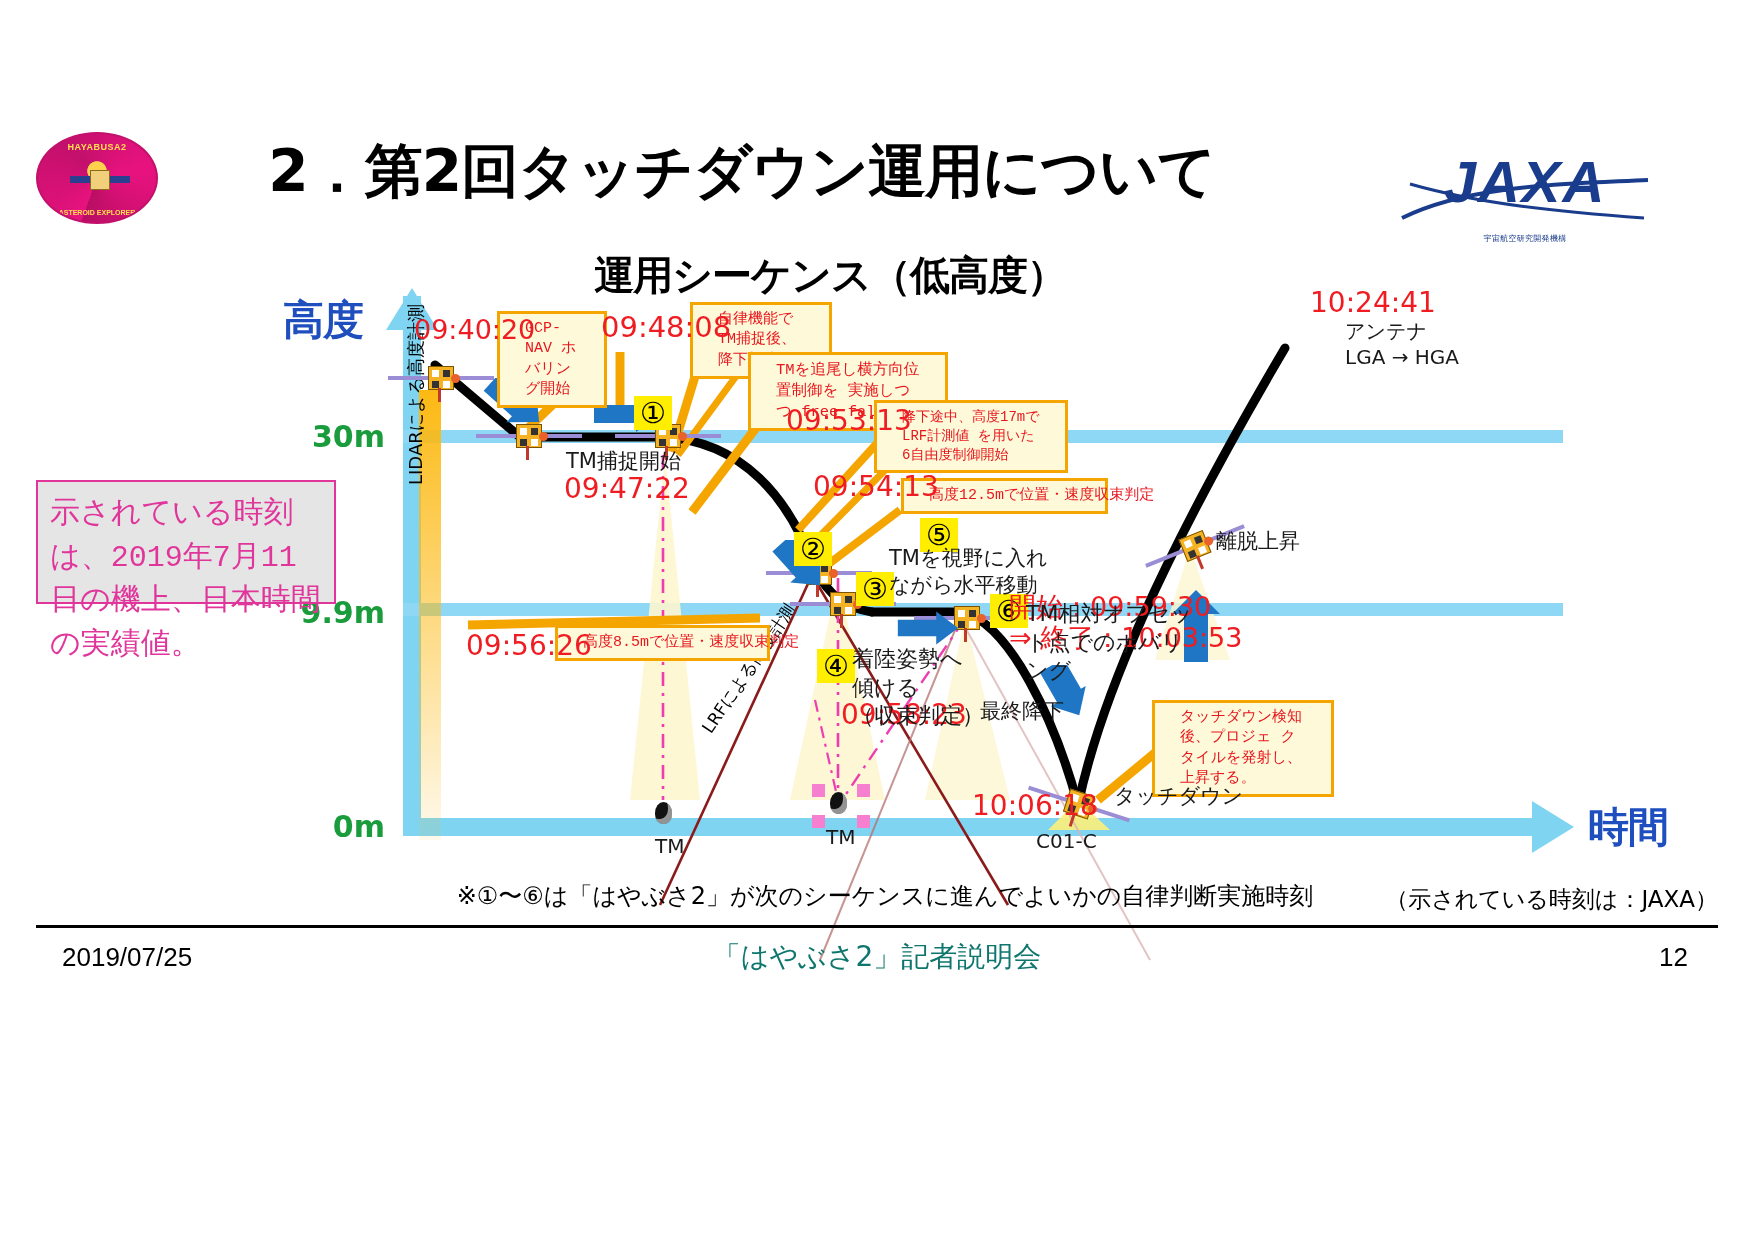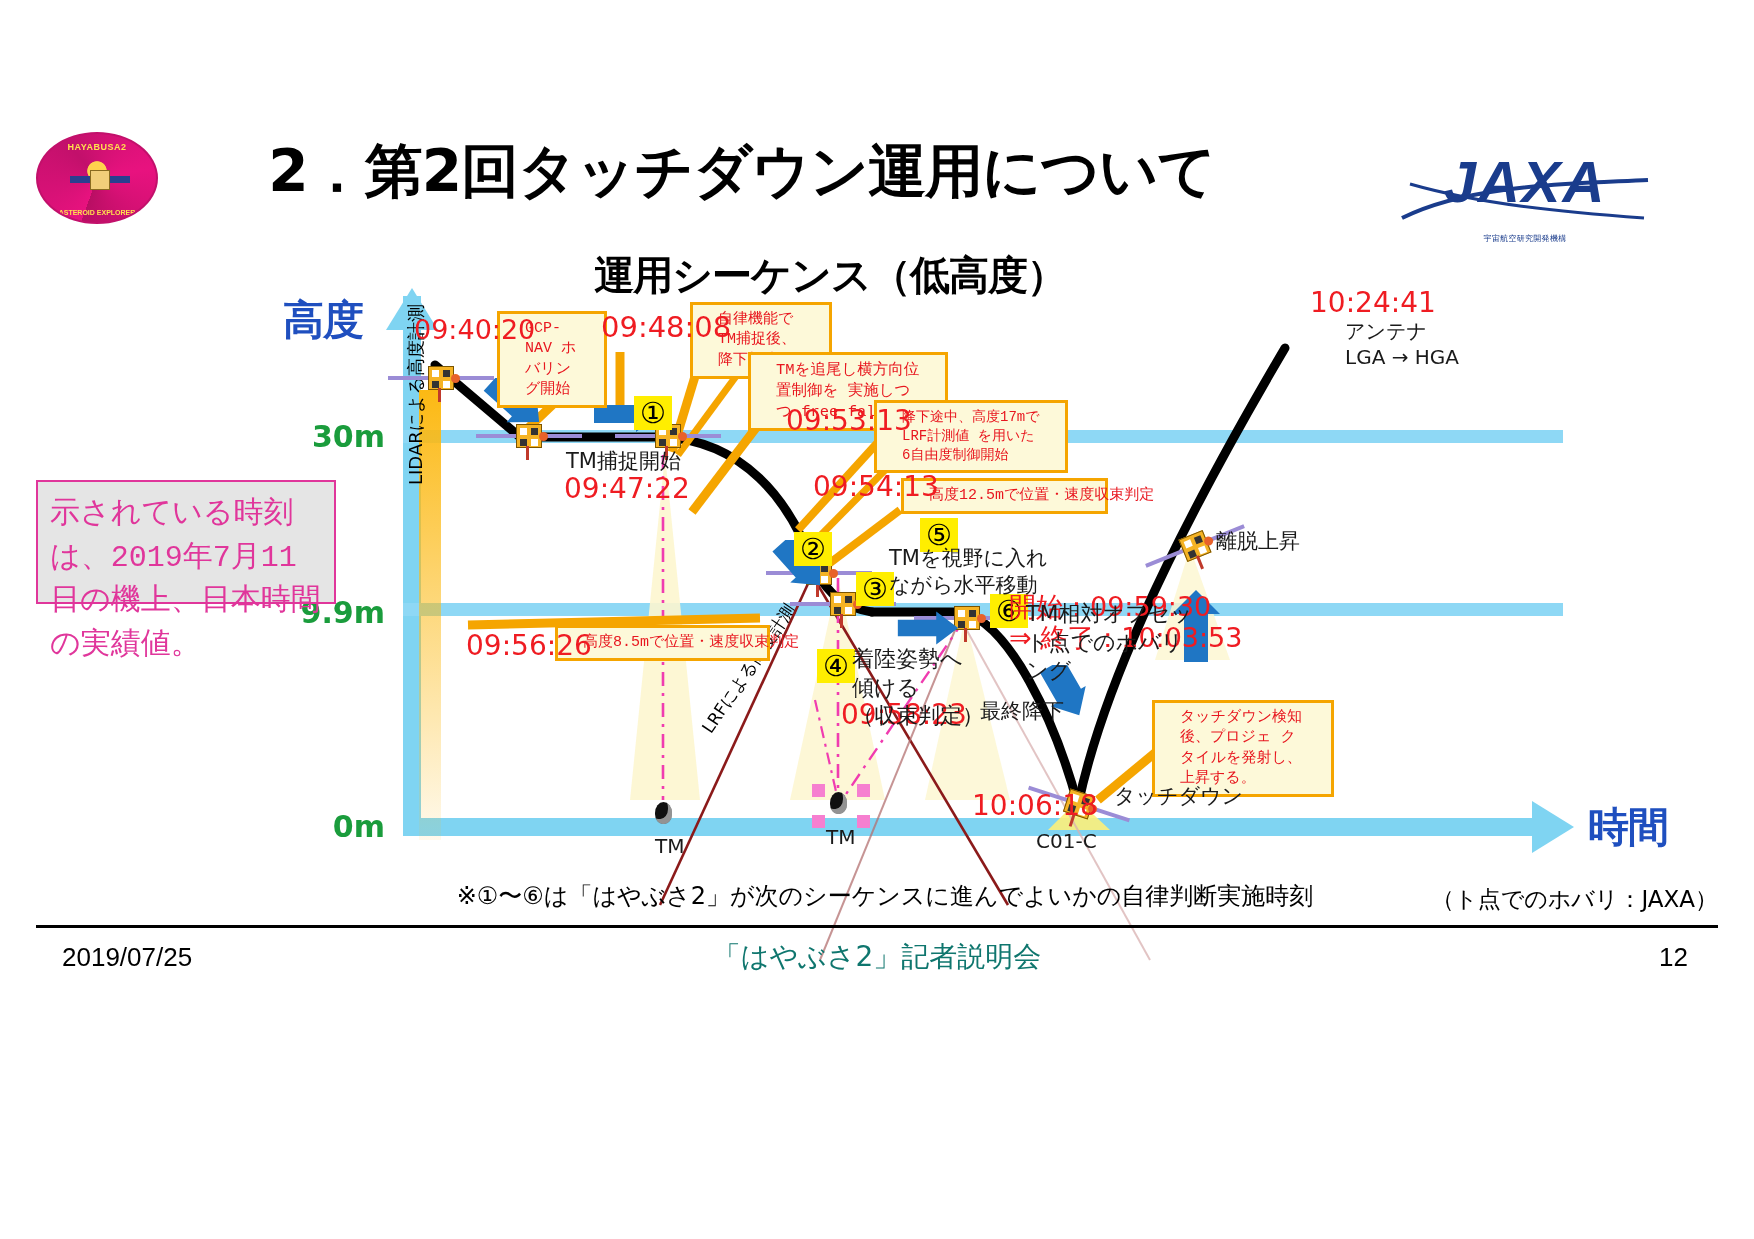--- a/index.html
+++ b/index.html
@@ -423,19 +423,19 @@
   <div class="plain" style="left:1026px; top:600px; font-size:22px;">TM相対オフセッ
 ト点でのホバリ
 ング</div>
   <div class="plain" style="left:980px; top:698px; font-size:21px;">最終降下</div>
   <div class="plain" style="left:1114px; top:783px; font-size:21px;">タッチダウン</div>
   <div class="plain" style="left:1216px; top:528px; font-size:21px;">離脱上昇</div>
   <div class="plain" style="left:1345px; top:318px; font-size:20px;">アンテナ
 LGA → HGA</div>
 
   <div class="footnote">※①〜⑥は「はやぶさ2」が次のシーケンスに進んでよいかの自律判断実施時刻</div>
-  <div class="credit">（ト点でのホバリ：JAXA）</div>
+  <div class="credit">（示されている時刻は：JAXA）</div>
   <div class="rule"></div>
   <div class="foot-left">2019/07/25</div>
   <div class="foot-mid">「はやぶさ2」記者説明会</div>
   <div class="foot-right">12</div>
 
 </div>
 
 </body></html>

